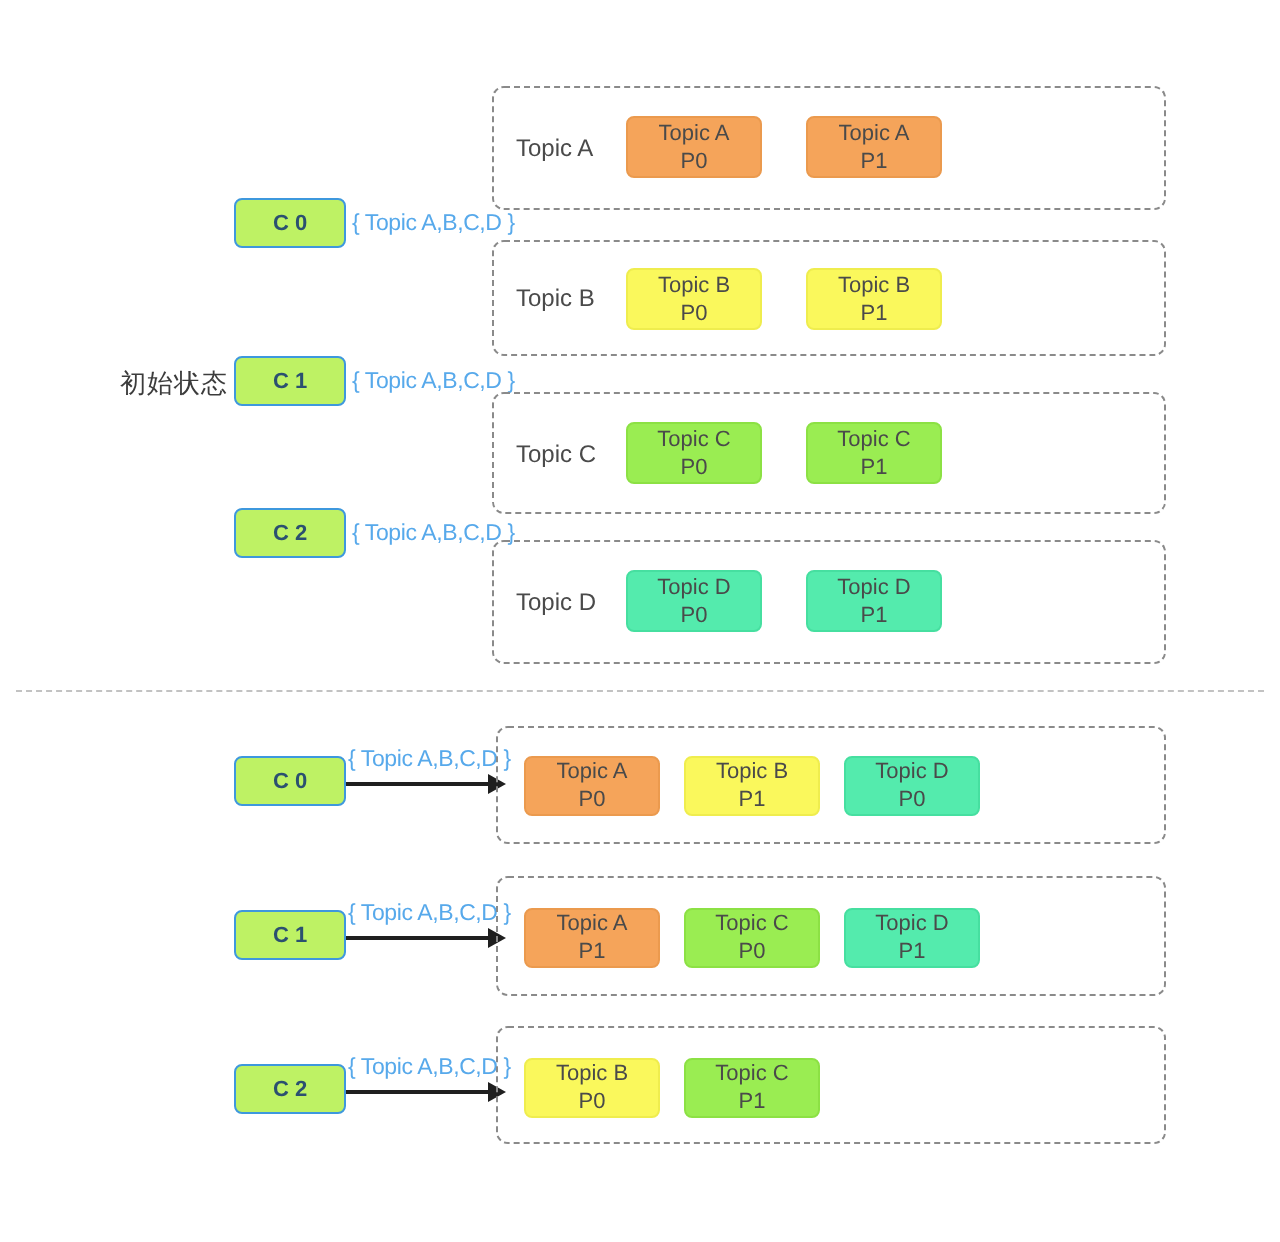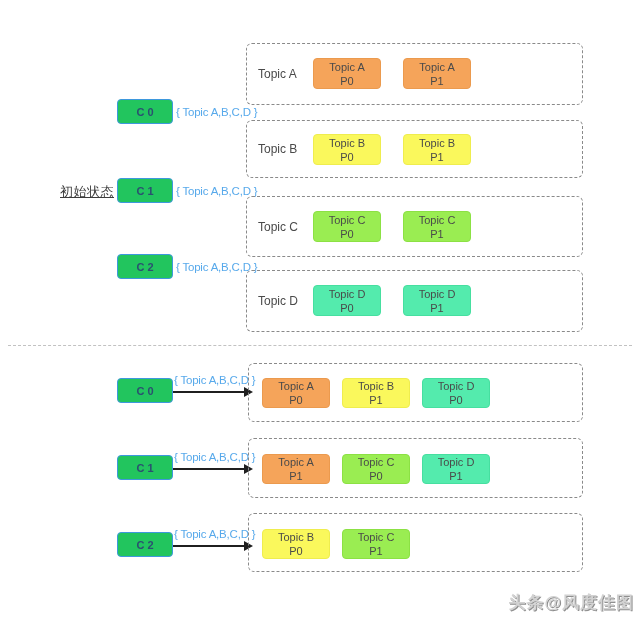--- a/index.html
+++ b/index.html
@@ -4,21 +4,21 @@
 <style>
   html,body{margin:0;padding:0;background:#fff;}
   #canvas{
     position:relative;width:640px;height:621px;background:#ffffff;
     font-family:"Liberation Sans","DejaVu Sans",sans-serif;overflow:hidden;
   }
   .section-label{
     position:absolute;color:#3c3c3c;font-size:13px;letter-spacing:0.5px;
   }
   .cbox{
-    position:absolute;width:56px;height:25px;background:#22c55e;border:1px solid #3e98dd;
+    position:absolute;width:56px;height:25px;background:#bef264;border:1px solid #3e98dd;
     border-radius:4px;color:#2b5070;font-size:11px;font-weight:bold;
     display:flex;align-items:center;justify-content:center;box-sizing:border-box;
   }
   .tlabel{
     position:absolute;color:#57a9eb;font-size:11.5px;white-space:nowrap;letter-spacing:-0.2px;
   }
   .dashbox{
     position:absolute;border:1px dashed #8a8a8a;border-radius:6px;background:transparent;
     box-sizing:border-box;
   }
@@ -50,21 +50,21 @@
   .wm{
     position:absolute;right:6px;top:591px;font-size:17px;font-weight:bold;color:#d2d2d2;
     text-shadow:1px 1px 0 #8f8f8f,-1px -1px 0 #ffffff;letter-spacing:1px;
   }
 </style>
 </head>
 <body>
 
 <div id="canvas">
 
-  <div class="section-label" style="left:60px;top:183px;text-decoration:underline;">初始状态</div>
+  <div class="section-label" style="left:60px;top:183px;">初始状态</div>
 
   <div class="cbox" style="left:117px;top:99px;">C 0</div>
   <div class="tlabel" style="left:176px;top:106px;">{ Topic A,B,C,D }</div>
 
   <div class="cbox" style="left:117px;top:178px;">C 1</div>
   <div class="tlabel" style="left:176px;top:185px;">{ Topic A,B,C,D }</div>
 
   <div class="cbox" style="left:117px;top:254px;">C 2</div>
   <div class="tlabel" style="left:176px;top:261px;">{ Topic A,B,C,D }</div>
 
@@ -155,15 +155,14 @@
   <div class="dashbox" style="left:248px;top:513px;width:335px;height:59px;"></div>
   <div class="chip yellow chip-h30" style="left:262px;top:529px;">
     <span>Topic B</span>
     <span>P0</span>
   </div>
   <div class="chip green chip-h30" style="left:342px;top:529px;">
     <span>Topic C</span>
     <span>P1</span>
   </div>
 
-  <div class="wm">头条@风度佳图</div>
 
 </div>
 
 </body></html>

